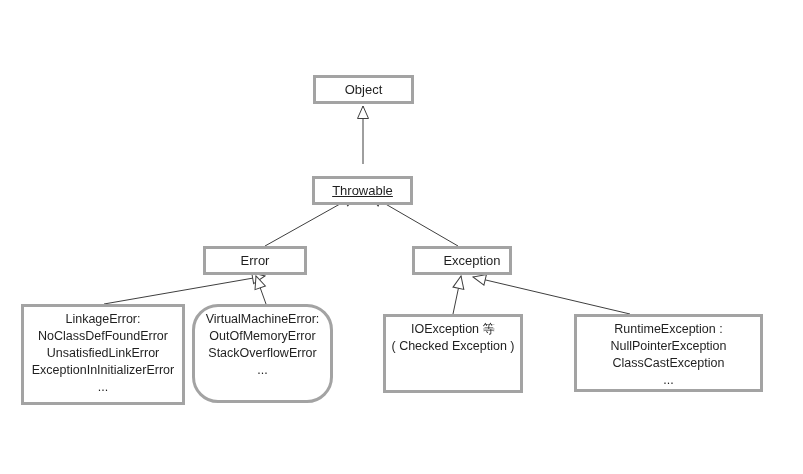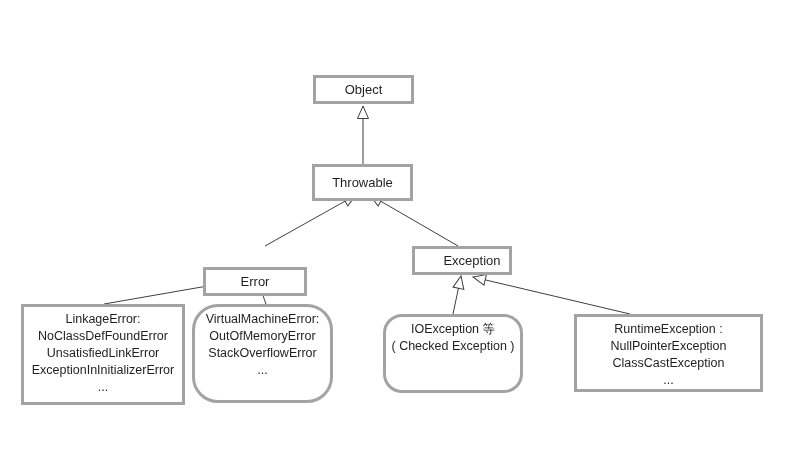--- a/index.html
+++ b/index.html
@@ -37,26 +37,26 @@
     align-items: center;
     justify-content: center;
   }
   .node.multi {
     font-size: 12.5px;
     padding-top: 4px;
     white-space: nowrap;
   }
   
   .n-object     { left: 313px; top: 75px;  width: 101px; height: 29px; }
-  .n-throwable  { left: 312px; top: 164px; width: 101px; height: 37px; }
-  .n-error      { left: 203px; top: 246px; width: 104px; height: 29px; margin-top: 21px; }
+  .n-throwable  { left: 312px; top: 176px; width: 101px; height: 29px; text-decoration: underline; }
+  .n-error      { left: 203px; top: 246px; width: 104px; height: 29px; }
   .n-exception  { left: 412px; top: 246px; width: 100px; height: 29px; padding-left: 20px; }
   .n-linkage    { left: 21px;  top: 304px; width: 164px; height: 101px; }
   .n-vm         { left: 192px; top: 304px; width: 141px; height: 99px; border-radius: 26px; }
-  .n-checked    { left: 383px; top: 314px; width: 140px; height: 79px; border-radius: 19px; }
+  .n-checked    { left: 383px; top: 314px; width: 140px; height: 79px; }
   .n-runtime    { left: 574px; top: 314px; width: 189px; height: 78px; }
 </style>
 </head>
 <body>
 
 <div class="canvas">
 
   <svg class="connector-layer" width="803" height="474" viewBox="0 0 803 474" xmlns="http://www.w3.org/2000/svg">
     <defs>
       <marker id="inherit-arrow" markerUnits="userSpaceOnUse" markerWidth="15" markerHeight="14" refX="13.5" refY="6.5" orient="auto">

